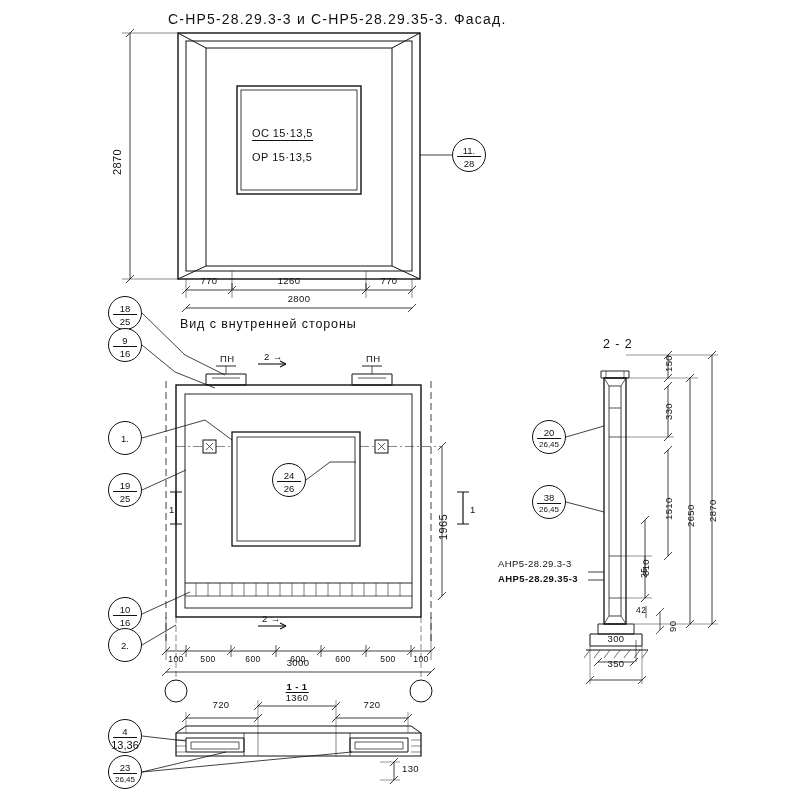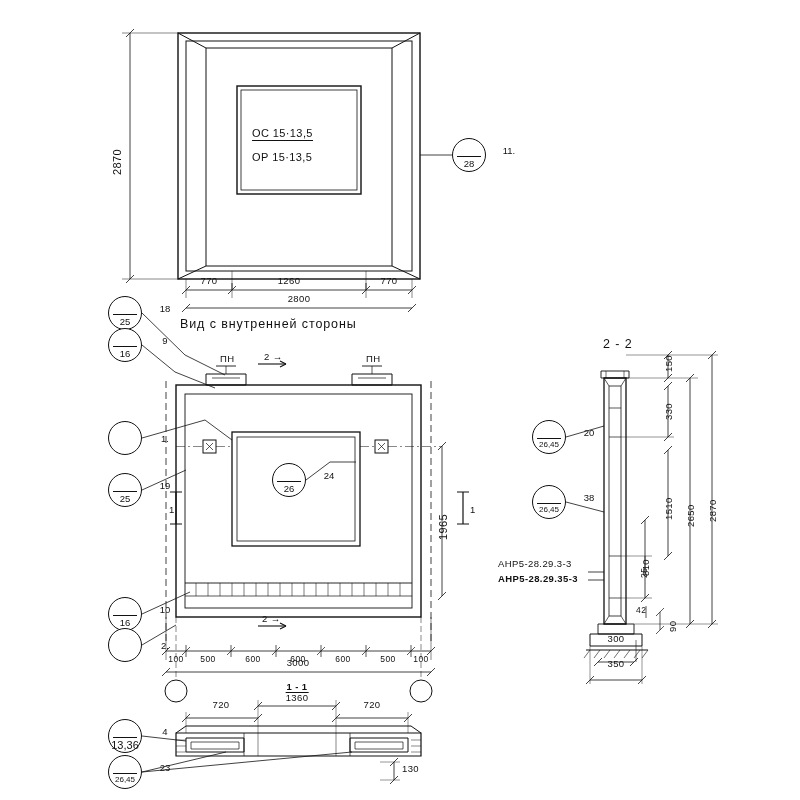--- a/index.html
+++ b/index.html
@@ -55,21 +55,21 @@
     background: #fff;
   }
   .bub .num {
     position: absolute;
     left: 0;
     width: 100%;
     text-align: center;
     font-size: 9.5px;
     line-height: 1;
   }
-  .bub .num.top { top: 7px; margin-left: 40px; }
+  .bub .num.top { top: 7px; }
   .bub .num.bot { top: 20px; }
   .bub .bar {
     position: absolute;
     left: 4px;
     right: 4px;
     top: 16.5px;
     height: 0;
     border-top: 1px solid #111;
   }
   .bub.single .num.top { top: 12px; }
@@ -250,20 +250,21 @@
       <path d="M394 762 L394 780" stroke-width="0.8"></path>
       <path d="M390 766 L398 758 M390 784 L398 776" stroke-width="0.8"></path>
       <path d="M380 762 L400 762 M380 780 L400 780" stroke-width="0.45"></path>
 
       <path d="M142 736 L186 741" stroke-width="0.8"></path>
       <path d="M142 772 L226 752" stroke-width="0.8"></path>
       <path d="M142 772 L352 752" stroke-width="0.8"></path>
     </g>
   </svg>
 
+  <div class="lbl title" style="left:168px; top:12px;">С-НР5-28.29.3-3  и  С-НР5-28.29.35-3. Фасад.</div>
 
   <div class="lbl" style="left:252px; top:128px;"><span class="under">ОС 15·13,5</span></div>
   <div class="lbl" style="left:252px; top:152px;">ОР 15·13,5</div>
 
   <div class="lbl rot" style="left:112px; top:175px;">2870</div>
 
   <div class="lbl small ctr" style="left:209px; top:276px;">770</div>
   <div class="lbl small ctr" style="left:289px; top:276px;">1260</div>
   <div class="lbl small ctr" style="left:389px; top:276px;">770</div>
   <div class="lbl small ctr" style="left:299px; top:294px;">2800</div>

